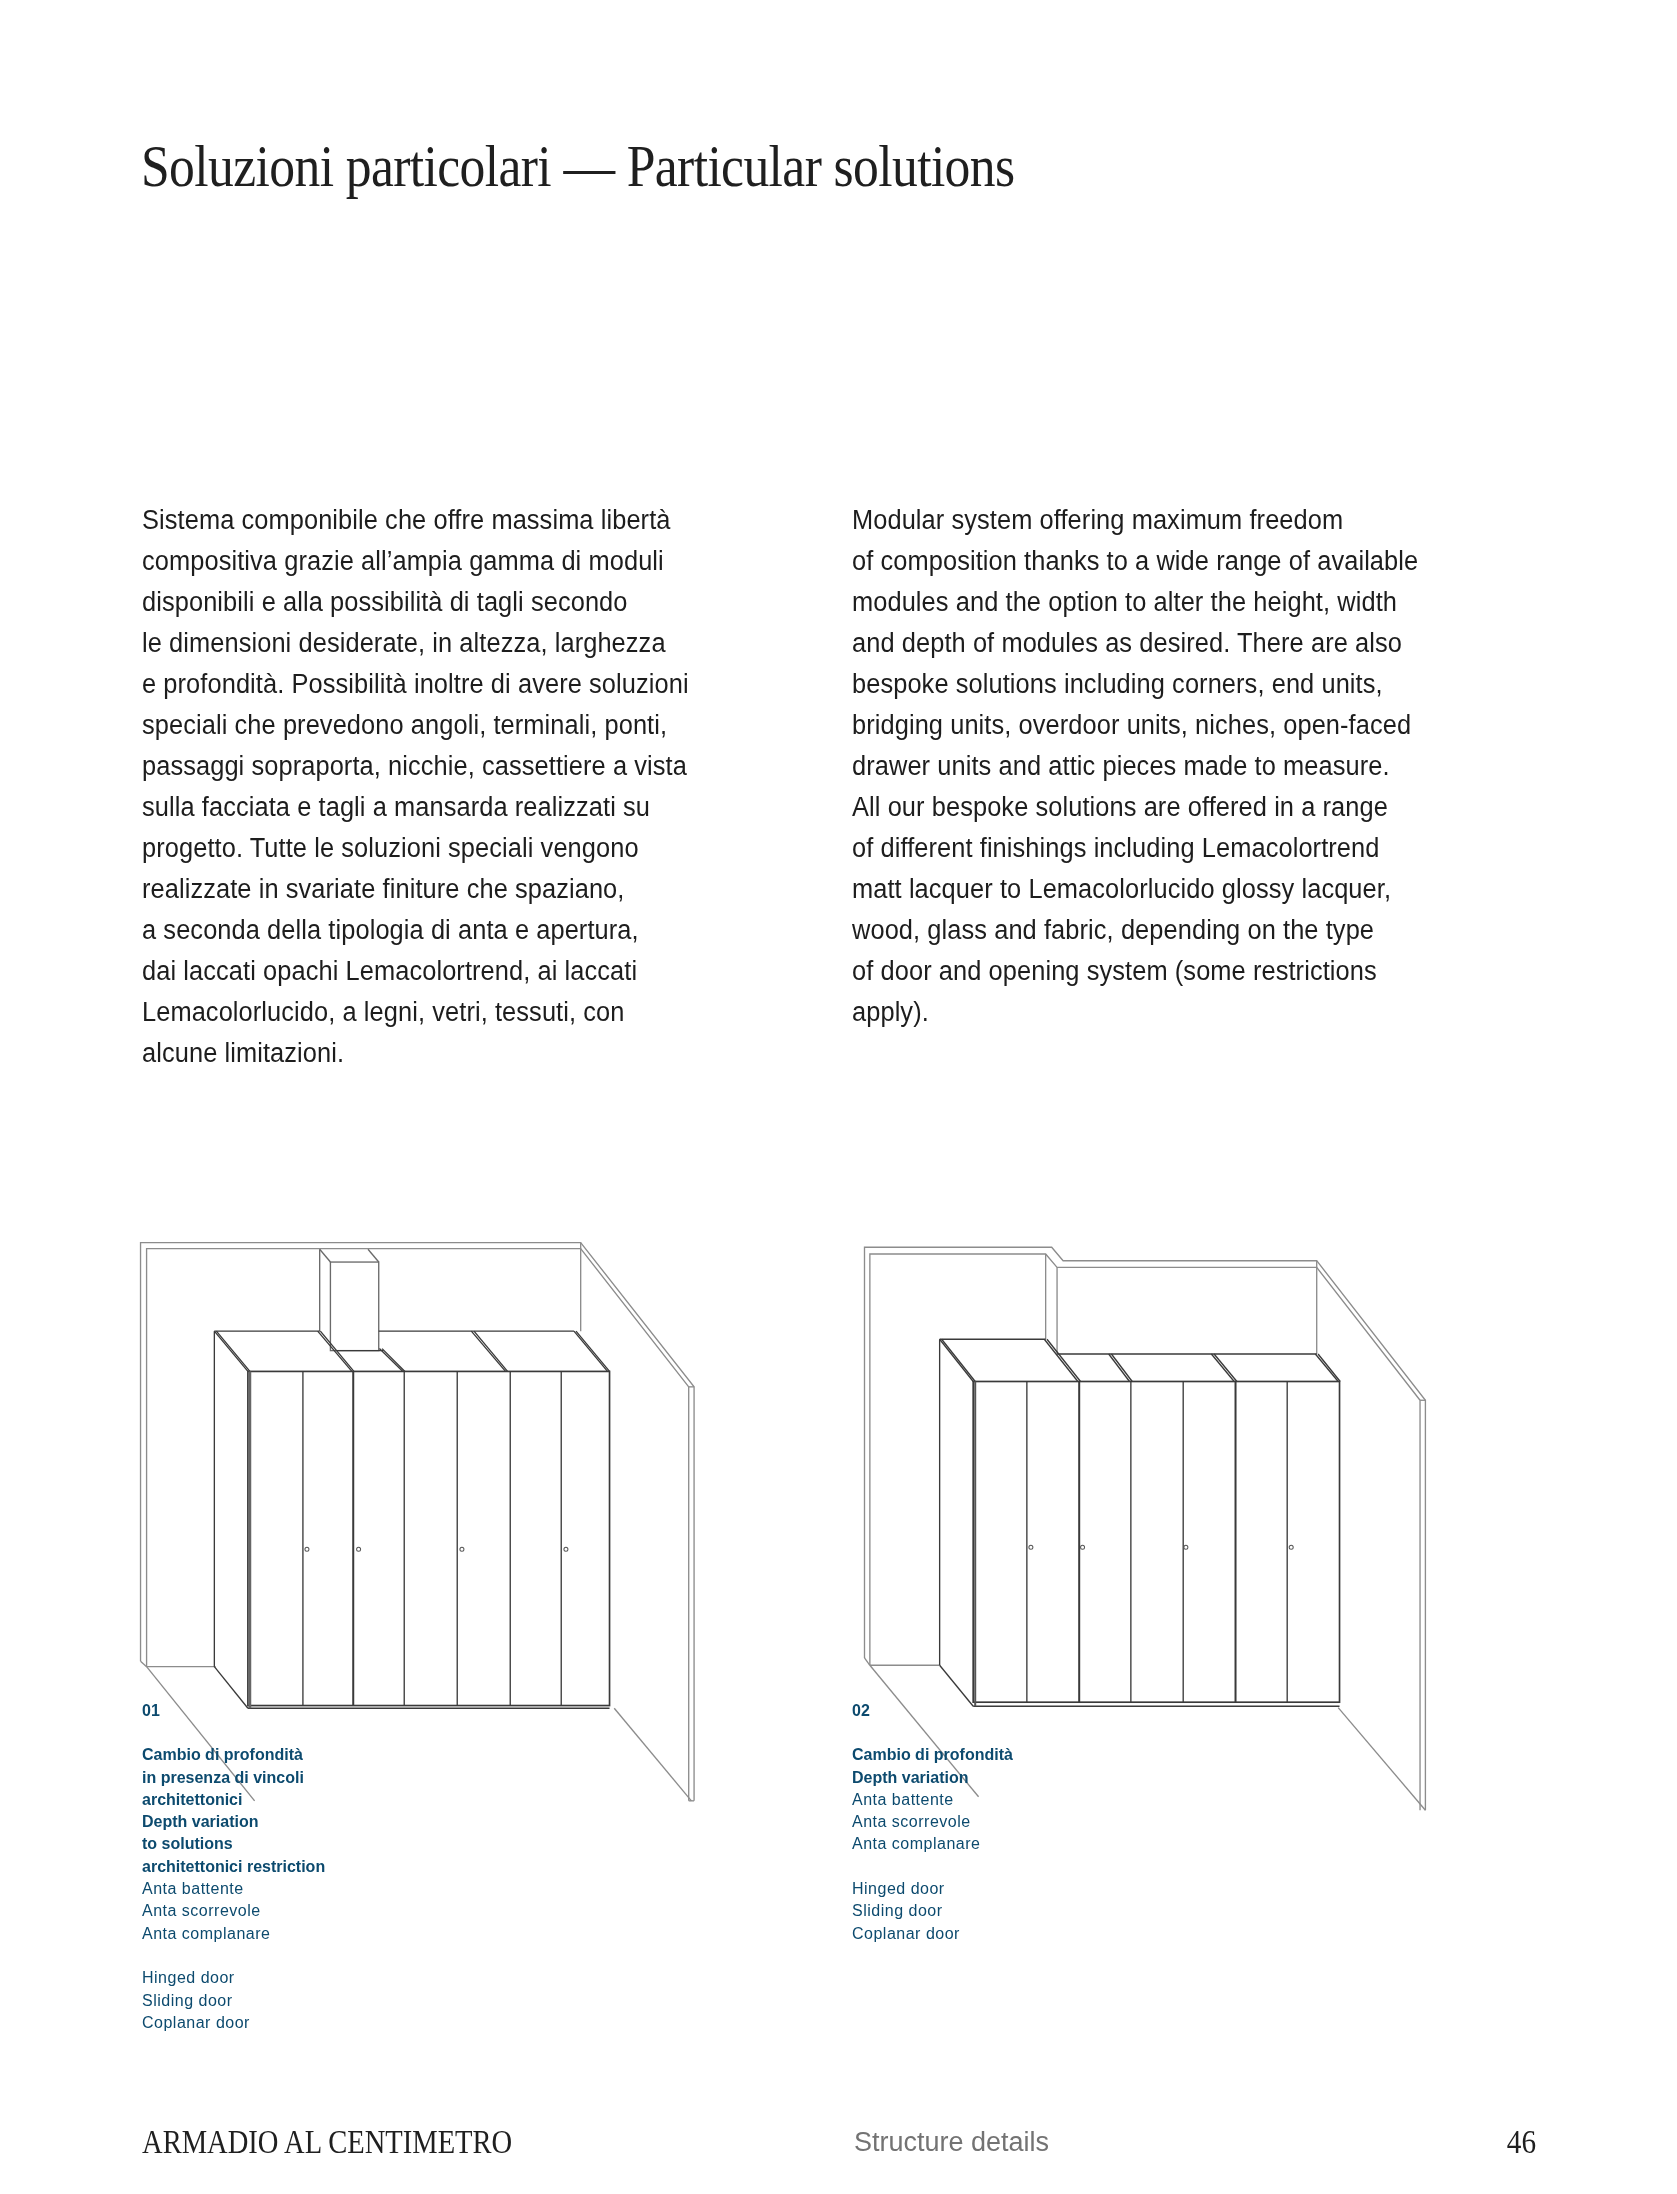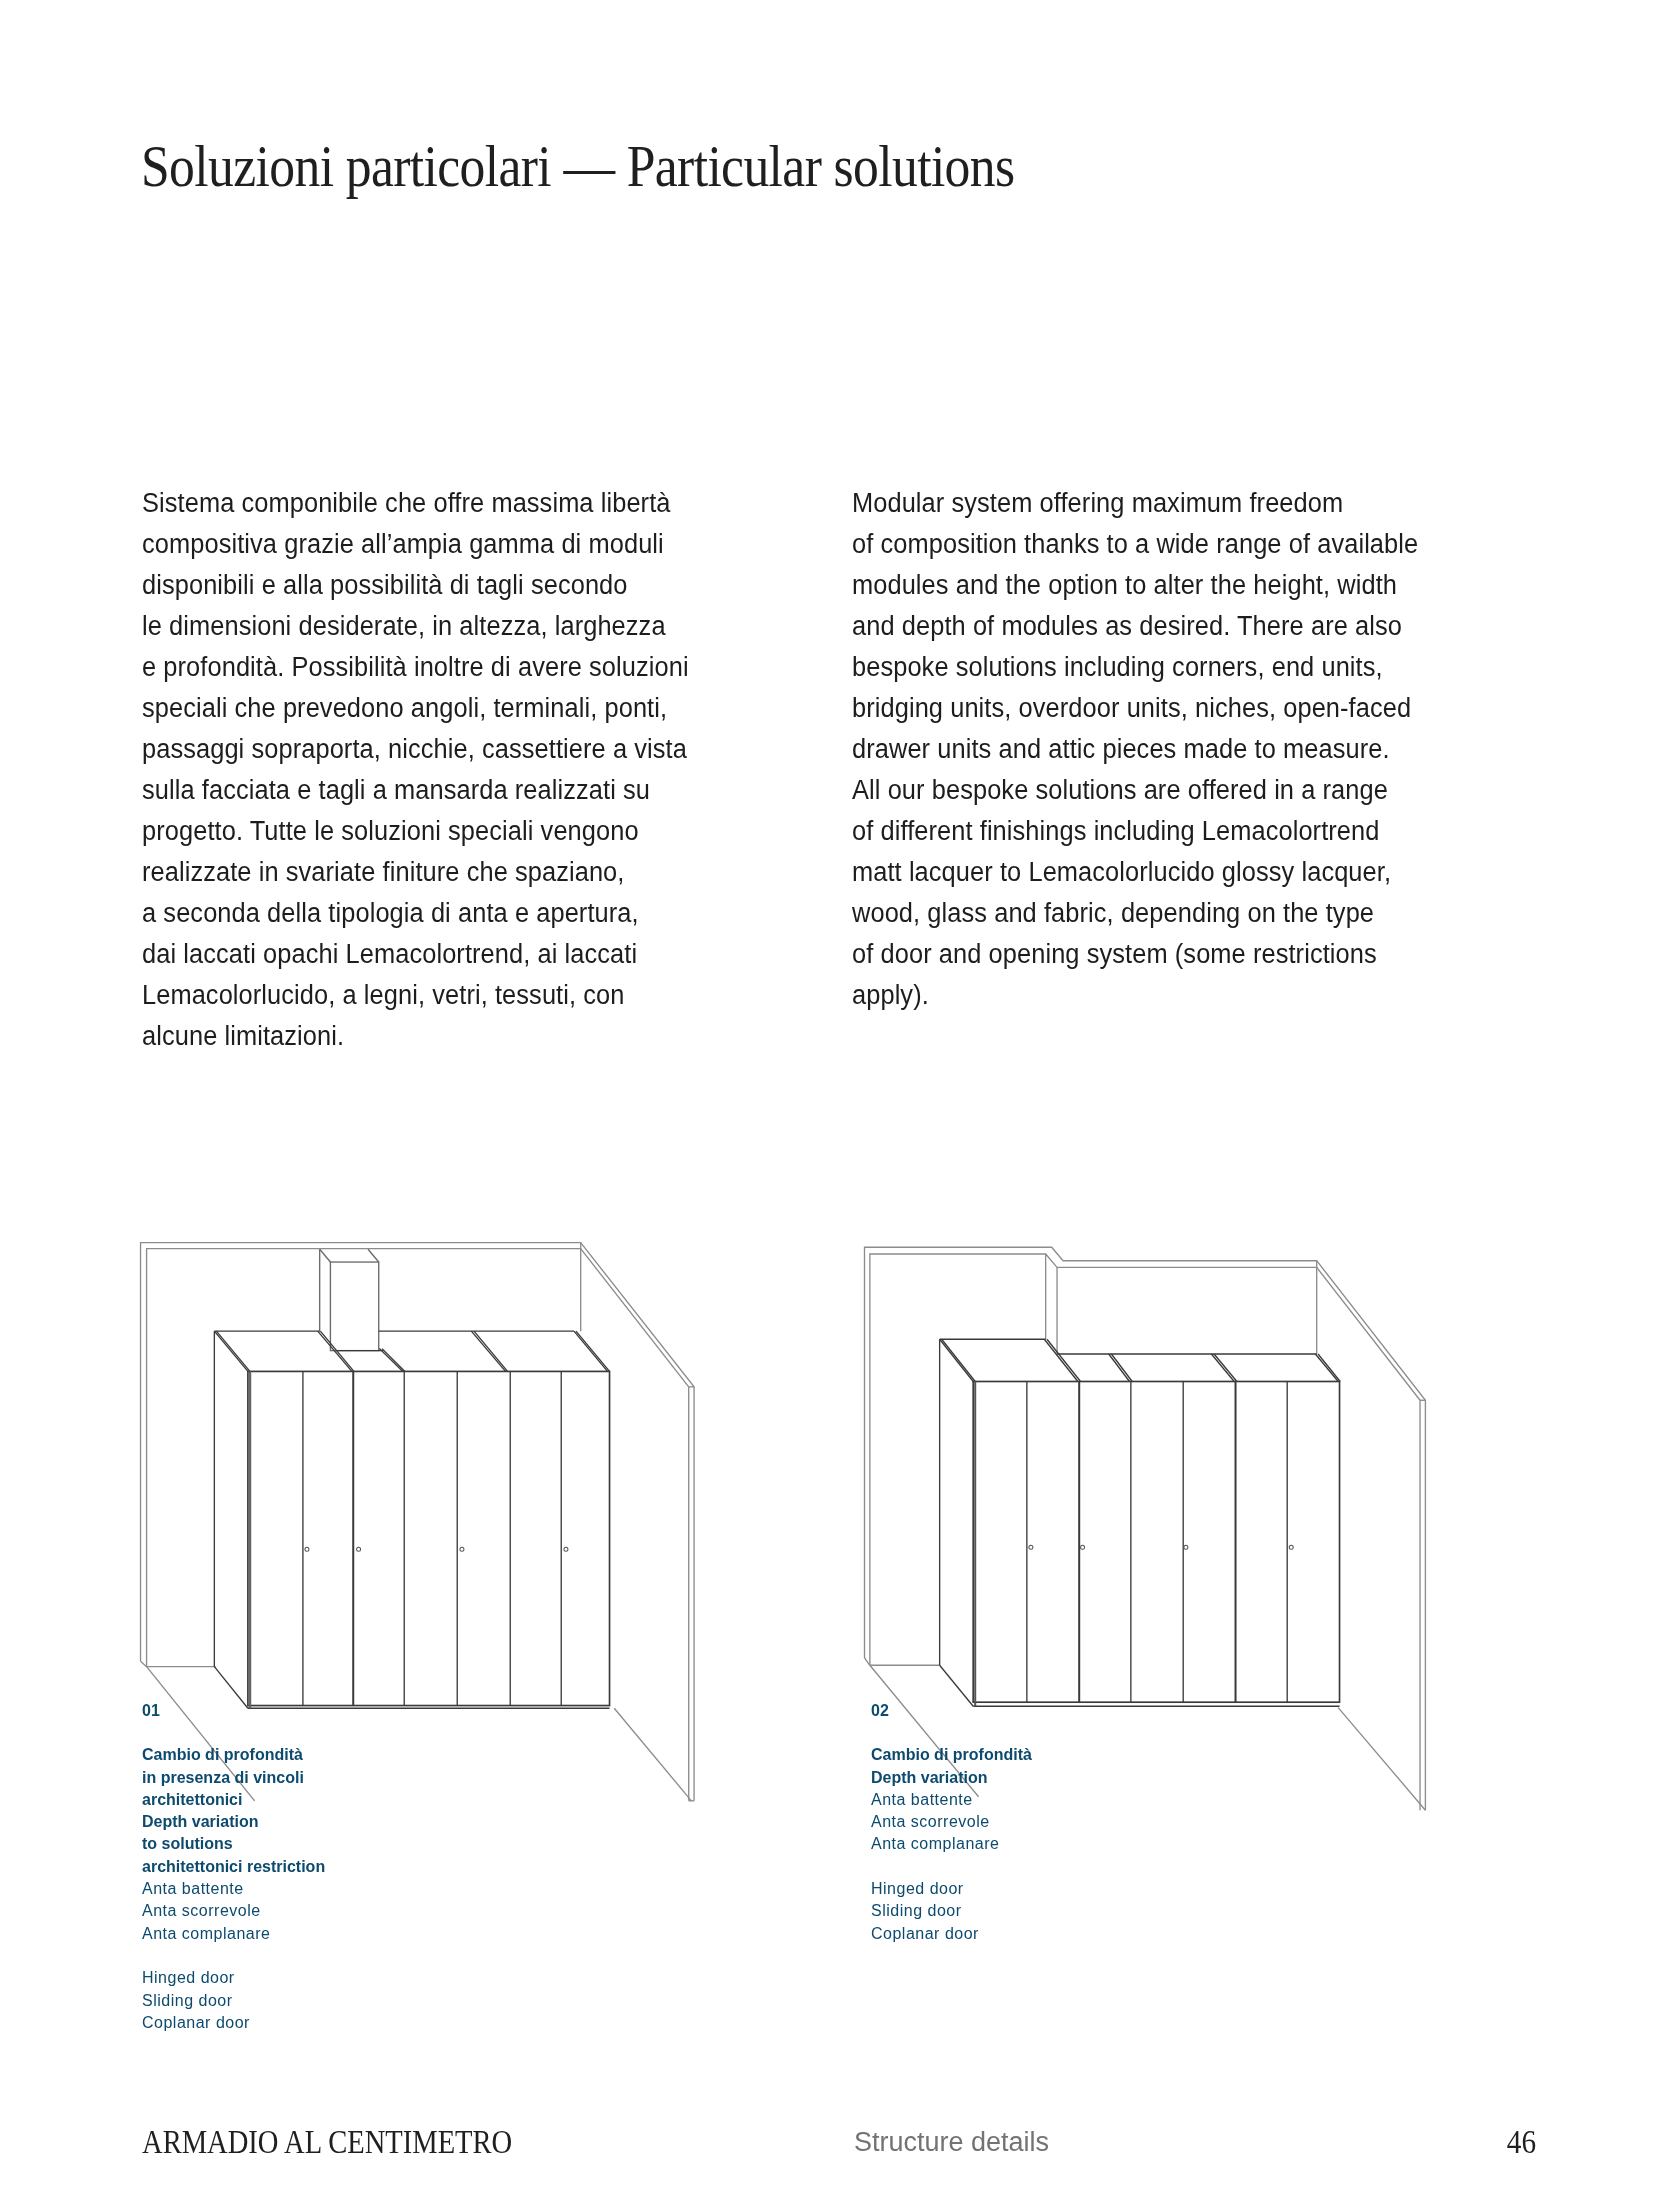--- a/index.html
+++ b/index.html
@@ -4,41 +4,41 @@
 <style>
   html, body { margin: 0; padding: 0; background: #ffffff; }
   body { width: 1678px; height: 2194px; position: relative; overflow: hidden; color: #1e1e1e; }
   .title {
     position: absolute; left: 141px; top: 132px; margin: 0;
     font-family: "Liberation Serif", "DejaVu Serif", serif;
     font-weight: normal; font-size: 60px; letter-spacing: -0.7px;
     transform: scaleX(0.86); transform-origin: left top; white-space: nowrap; color: #1f1f1f;
   }
   .col {
-    position: absolute; top: 483px; width: 684px;
+    position: absolute; top: 500px; width: 684px;
     font-family: "Liberation Sans", "DejaVu Sans", sans-serif;
     font-size: 27px; line-height: 41px; font-weight: 500; color: #1d1d1d;
     letter-spacing: 0.1px;
   }
   .col .line { display: block; white-space: nowrap; transform: scaleX(0.94); transform-origin: left; }
   .col-it { left: 142px; }
   .col-en { left: 852px; }
   .drawing { position: absolute; top: 0; left: 0; width: 1678px; height: 2194px; pointer-events: none; }
   .drawing svg { position: absolute; left: 0; top: 0; }
   .caption {
     position: absolute; top: 1700px;
     font-family: "Liberation Sans", "DejaVu Sans", sans-serif;
     font-size: 16px; line-height: 22.3px; color: #0c4a6e;
   }
   .caption .num { font-weight: bold; display: block; margin-bottom: 22px; }
   .caption .b { font-weight: bold; display: block; }
   .caption .r { display: block; letter-spacing: 0.5px; }
   .caption .gap { display: block; height: 22.3px; }
   .cap1 { left: 142px; }
-  .cap2 { left: 871px; }
+  .cap2 { left: 852px; }
   .footer-brand {
     position: absolute; left: 142px; top: 2123px;
     font-family: "Liberation Serif", "DejaVu Serif", serif; font-size: 34px;
     transform: scaleX(0.84); transform-origin: left top; white-space: nowrap; color: #1f1f1f;
   }
   .footer-section {
     position: absolute; left: 854px; top: 2127px;
     font-family: "Liberation Sans", "DejaVu Sans", sans-serif; font-size: 27px; font-weight: 500;
     color: #737373; white-space: nowrap;
   }

